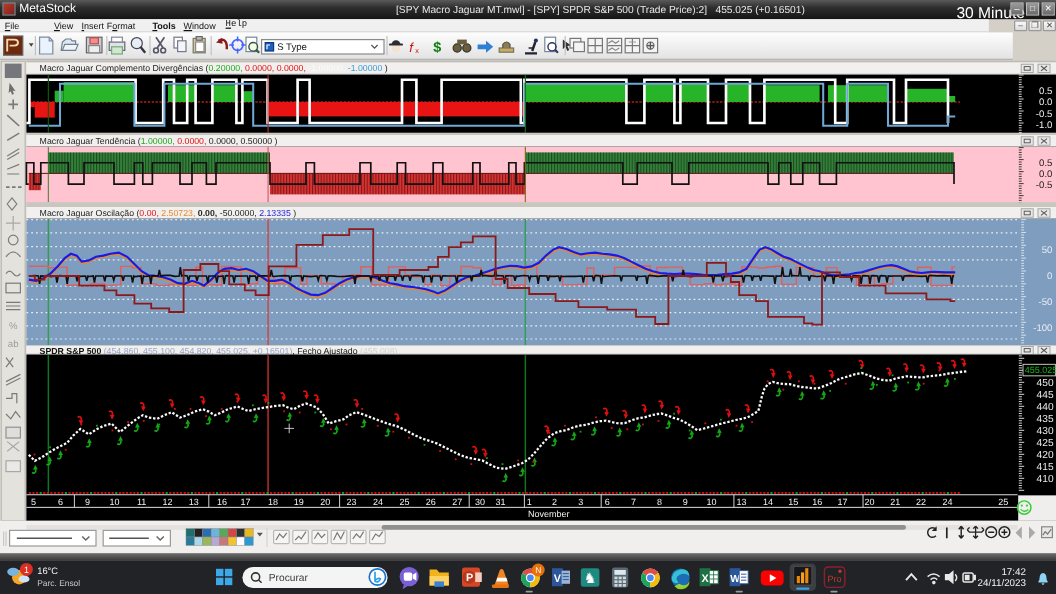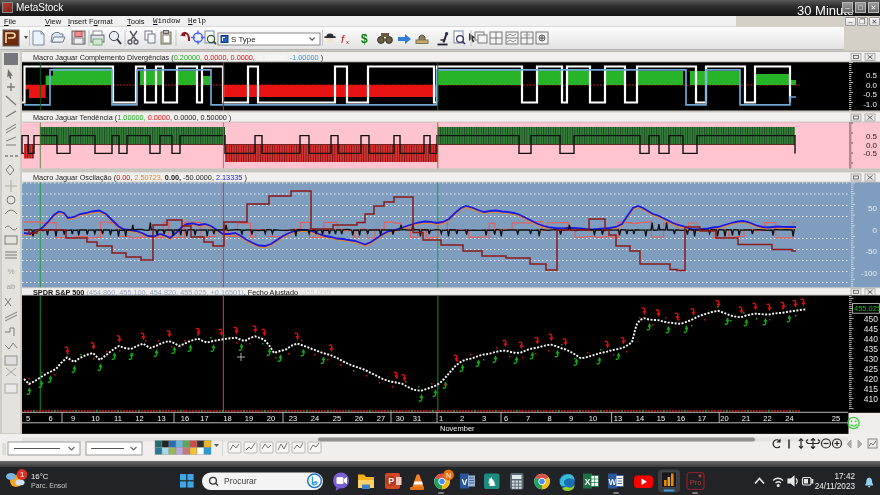--- a/index.html
+++ b/index.html
@@ -2,47 +2,48 @@
 <html><head>
 <meta charset="utf-8">
 <style>
 html,body{margin:0;padding:0;width:880px;height:495px;overflow:hidden;background:#d4d0c8;
 font-family:"Liberation Sans",sans-serif;}
 *{box-sizing:border-box;}
 .abs{position:absolute;}
 #app{position:relative;width:880px;height:495px;}
 
 #titlebar{left:0;top:0;width:880px;height:16px;background:linear-gradient(#5a5a5a,#2e2e2e 40%,#141414);color:#fff;font-size:9px;}
-#menubar{left:0;top:16px;width:736px;height:11px;background:#f0f0f0;border-bottom:1px solid #d9d9d9;font-size:7.5px;color:#111;}
+#menubar{left:0;top:16px;width:824px;height:11px;background:#f0f0f0;border-bottom:1px solid #d9d9d9;font-size:7.5px;color:#111;}
 #toolbar{left:0;top:27px;width:844px;height:23px;background:linear-gradient(#fdfdfd,#e3e3e3);border-bottom:1px solid #b5b5b5;}
 #workspace{left:0;top:50px;width:880px;height:413px;background:#d8d5ce;}
 #bottombar{left:0;top:434px;width:880px;height:27px;background:#f0efed;}
 #darkstrip{left:0;top:461px;width:880px;height:6px;background:linear-gradient(#6e6e6e,#3a3a3a);}
 #taskbar{left:0;top:467px;width:880px;height:28px;background:#212226;color:#fff;}
 .hdrbtn{display:inline-block;width:11px;height:9px;background:linear-gradient(#fafafa,#dcdcdc);border:1px solid #9a9a9a;border-radius:1px;font-size:7px;line-height:7px;text-align:center;color:#444;}
 </style>
 </head>
 <body>
 <div id="app">
   <div class="abs" id="titlebar">
     <div class="abs" style="left:2px;top:2px;width:11px;height:11px;background:linear-gradient(135deg,#c0392b,#7b241c);border:1px solid #888;"></div>
     <div class="abs" style="left:16px;top:2px;font-size:10px;">MetaStock</div>
+    <div class="abs" style="left:330px;top:3px;font-size:8.5px;color:#e8e8e8;">[SPY Macro Jaguar MT.mwl] - [SPY] SPDR S&amp;P 500 (Trade Price):2]&nbsp;&nbsp;&nbsp;455.025 (+0.16501)</div>
     <div class="abs" style="left:797px;top:3px;font-size:13px;">30 Minute</div>
     <div class="abs" style="left:842px;top:2px;width:11px;height:11px;background:linear-gradient(#9a9a9a,#6a6a6a);border:1px solid #bbb;font-size:8px;text-align:center;line-height:10px;color:#fff;">–</div>
     <div class="abs" style="left:855px;top:2px;width:11px;height:11px;background:linear-gradient(#9a9a9a,#6a6a6a);border:1px solid #bbb;font-size:7px;text-align:center;line-height:10px;color:#fff;">□</div>
     <div class="abs" style="left:868px;top:2px;width:11px;height:11px;background:linear-gradient(#9a9a9a,#6a6a6a);border:1px solid #bbb;font-size:7px;text-align:center;line-height:10px;color:#fff;">✕</div>
   </div>
   <div class="abs" id="menubar">
     <span style="position:absolute;left:4px;top:1px;"><u>F</u>ile</span>
     <span style="position:absolute;left:23px;top:17px;"><u>E</u>dit</span>
     <span style="position:absolute;left:45px;top:1px;text-align:right;"><u>V</u>iew</span>
     <span style="position:absolute;left:68px;top:1px;"><u>I</u>nsert</span>
     <span style="position:absolute;left:89px;top:1px;">F<u>o</u>rmat</span>
-    <span style="position:absolute;left:127px;top:1px;"><u>T</u>ools</span>
-    <span style="position:absolute;left:153px;top:1px;font-family:Liberation Mono, monospace;"><u>W</u>indow</span>
+    <span style="position:absolute;left:127px;top:1px;font-weight:bold;"><u>T</u>ools</span>
+    <span style="position:absolute;left:153px;top:1px;"><u>W</u>indow</span>
     <span style="position:absolute;left:188px;top:1px;font-family:Liberation Mono, monospace;"><u>H</u>elp</span>
     <span class="hdrbtn" style="position:absolute;left:845px;top:1px;">–</span>
     <span class="hdrbtn" style="position:absolute;left:857px;top:1px;">❐</span>
     <span class="hdrbtn" style="position:absolute;left:869px;top:1px;">✕</span>
   </div>
   <div class="abs" id="toolbar">
    <svg width="880" height="23" viewBox="0 0 880 23">
 
     <rect x="3" y="3" width="16" height="16" fill="#6e2a0e" stroke="#666"></rect>
     <path d="M6,16 L6,6 L12,6 q3,0 3,2.5 q0,2.5 -3,2.5 L8,11" fill="none" stroke="#f5d9a8" stroke-width="1.6"></path>

